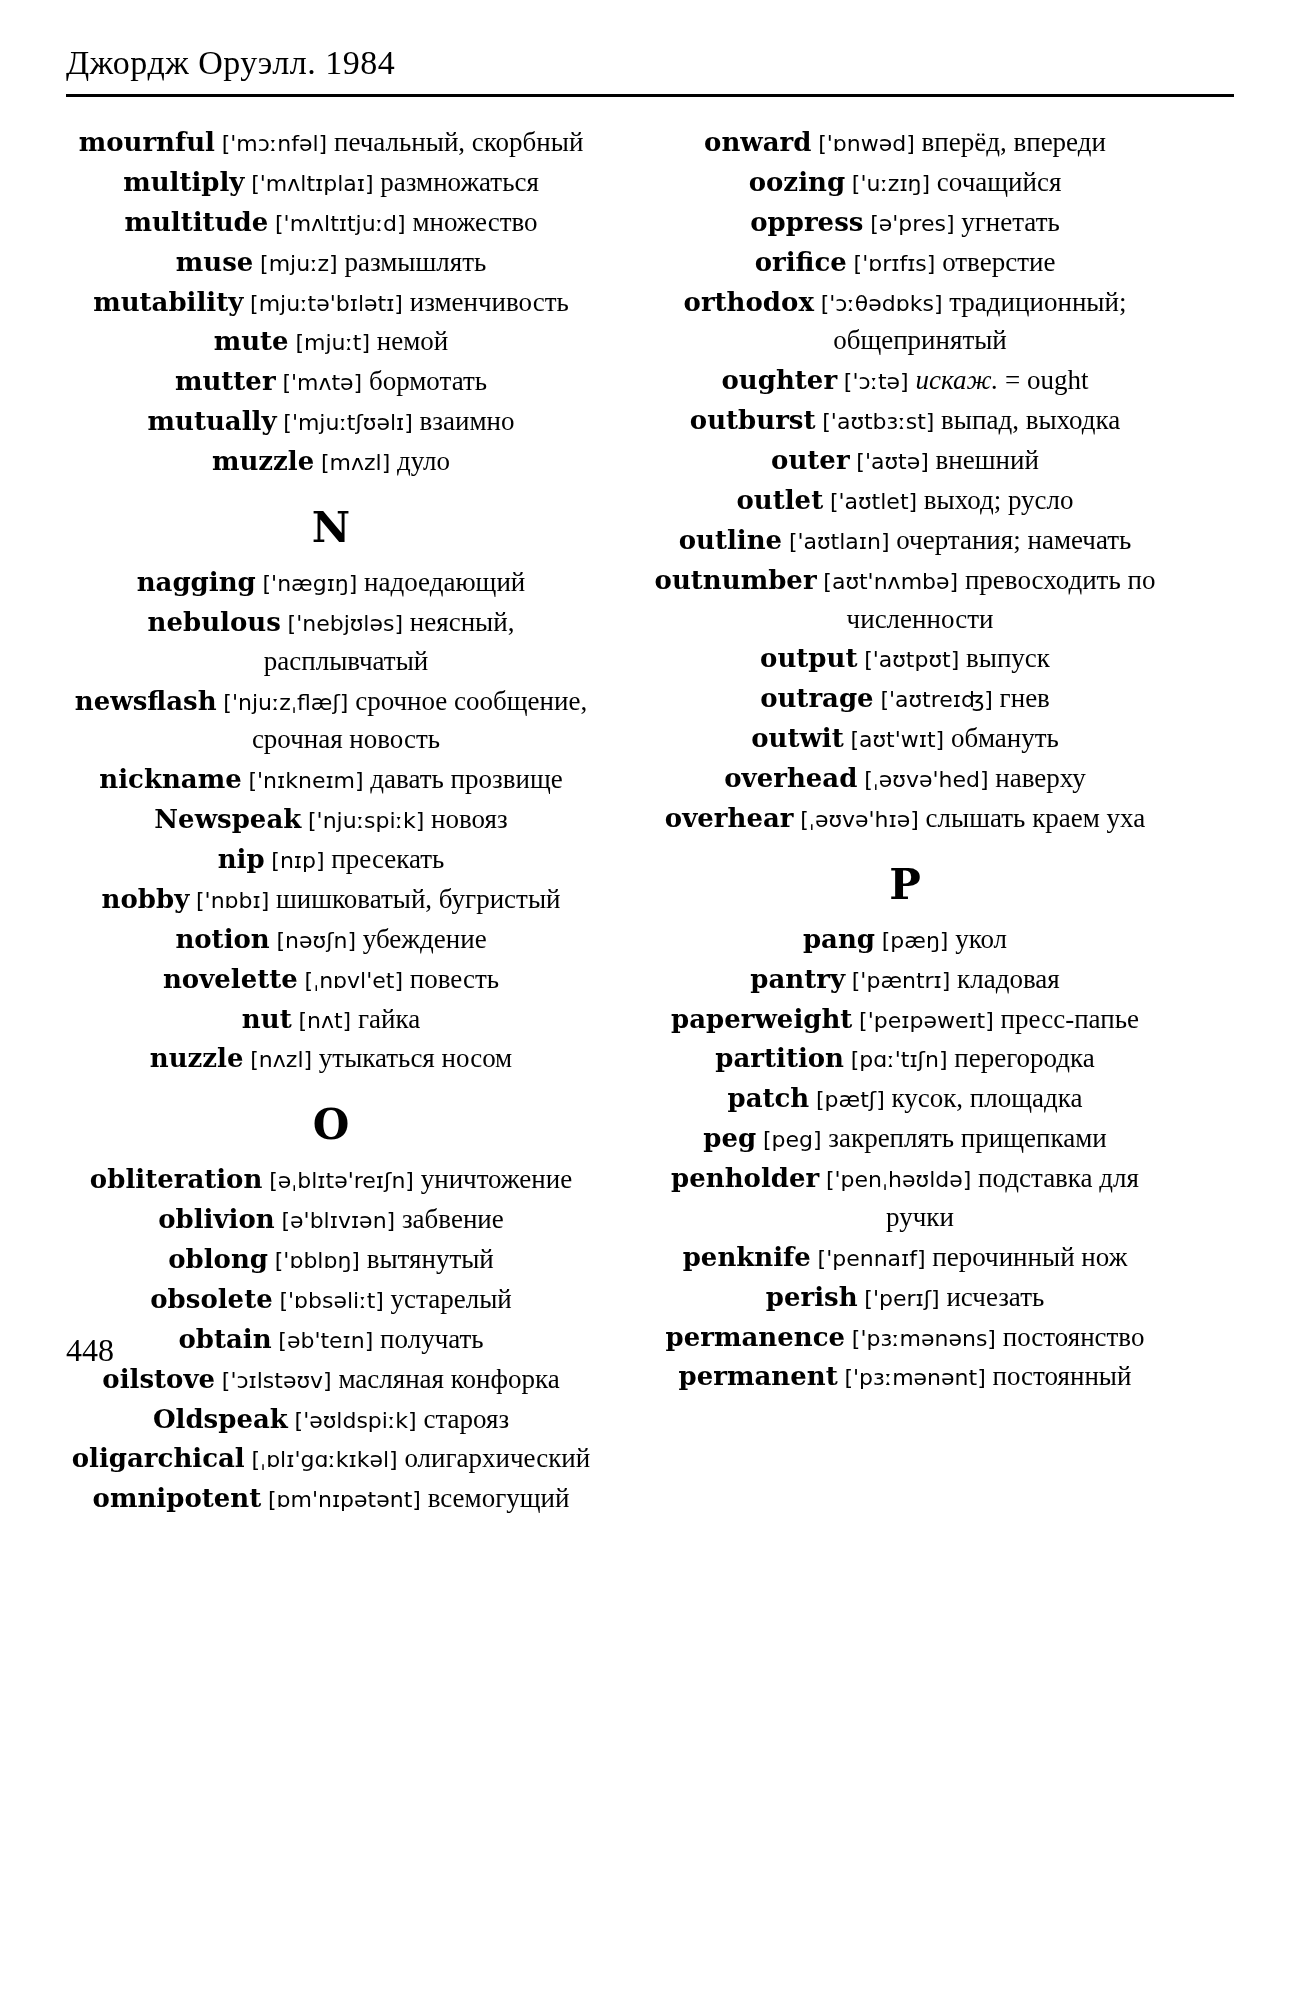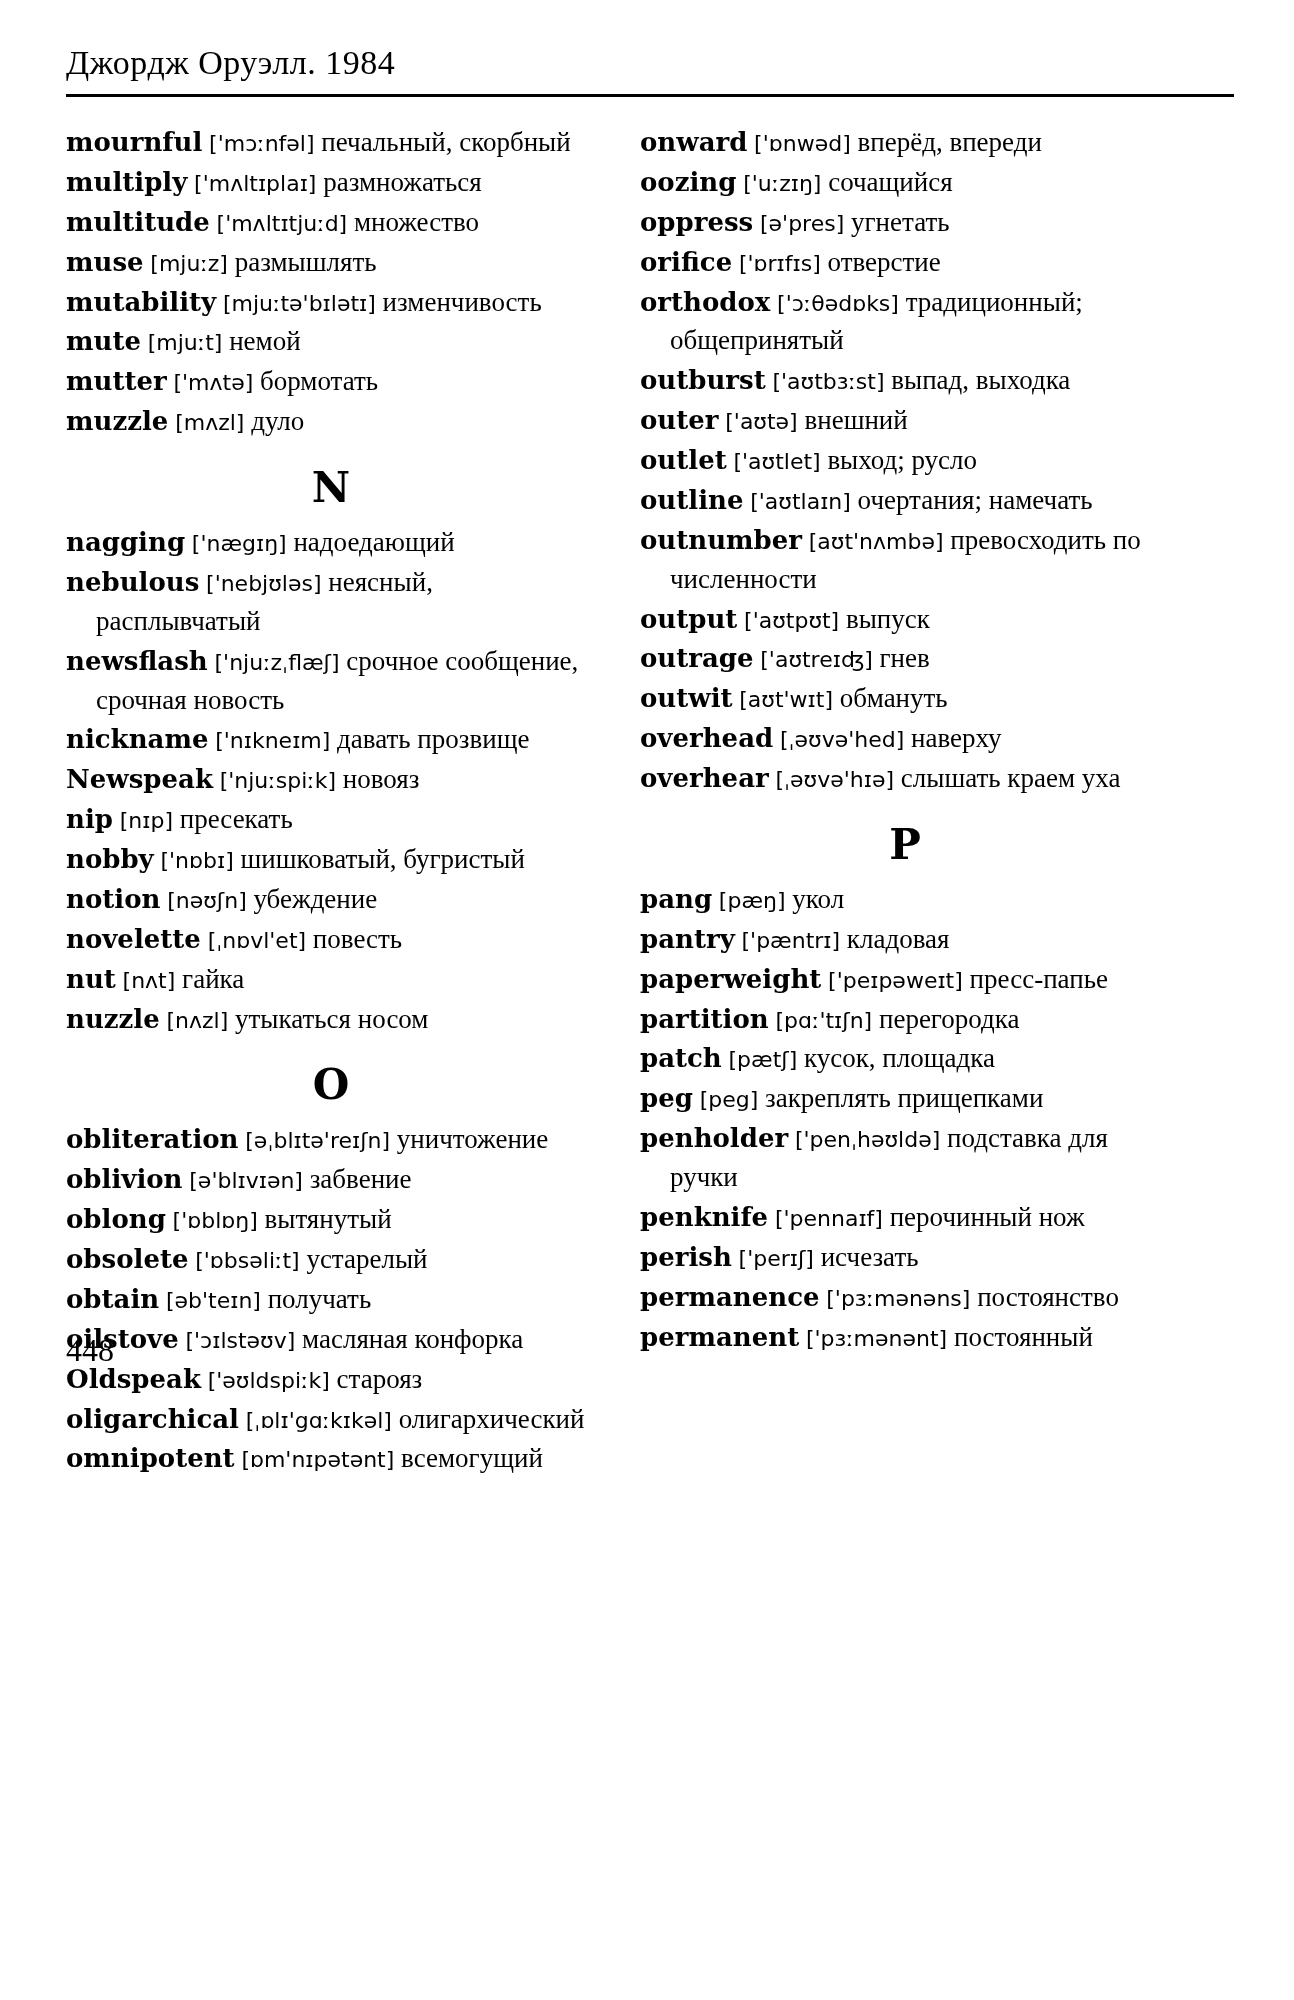--- a/index.html
+++ b/index.html
@@ -39,20 +39,21 @@
   .col {
     width: 530px;
   }
   .entry {
     font-size: 27px;
     line-height: 1.44;
     text-indent: -30px;
     padding-left: 30px;
     margin: 0 0 1px 0;
     font-family: "Liberation Serif", serif;
+    text-align: center;
   }
   .hw {
     font-weight: bold;
     font-family: "DejaVu Serif", serif;
     font-size: 26px;
   }
   .ipa {
     font-family: "DejaVu Sans", sans-serif;
     font-size: 22px;
   }
@@ -90,20 +91,21 @@
 
   <div class="columns">
     <div class="col" id="col-0">
         <div class="entry"><span class="hw">mournful</span> <span class="ipa">['mɔːnfəl]</span> <span class="tr">печальный, скорбный</span></div>
         <div class="entry"><span class="hw">multiply</span> <span class="ipa">['mʌltɪplaɪ]</span> <span class="tr">размножаться</span></div>
         <div class="entry"><span class="hw">multitude</span> <span class="ipa">['mʌltɪtjuːd]</span> <span class="tr">множество</span></div>
         <div class="entry"><span class="hw">muse</span> <span class="ipa">[mjuːz]</span> <span class="tr">размышлять</span></div>
         <div class="entry"><span class="hw">mutability</span> <span class="ipa">[mjuːtə'bɪlətɪ]</span> <span class="tr">изменчивость</span></div>
         <div class="entry"><span class="hw">mute</span> <span class="ipa">[mjuːt]</span> <span class="tr">немой</span></div>
         <div class="entry"><span class="hw">mutter</span> <span class="ipa">['mʌtə]</span> <span class="tr">бормотать</span></div>
+        <div class="entry"><span class="hw">mutually</span> <span class="ipa">['mjuːtʃʊəlɪ]</span> <span class="tr">взаимно</span></div>
         <div class="entry"><span class="hw">muzzle</span> <span class="ipa">[mʌzl]</span> <span class="tr">дуло</span></div>
         <div class="letter-head">N</div>
         <div class="entry"><span class="hw">nagging</span> <span class="ipa">['nægɪŋ]</span> <span class="tr">надоедающий</span></div>
         <div class="entry"><span class="hw">nebulous</span> <span class="ipa">['nebjʊləs]</span> <span class="tr">неясный, расплывчатый</span></div>
         <div class="entry"><span class="hw">newsflash</span> <span class="ipa">['njuːzˌflæʃ]</span> <span class="tr">срочное сообщение, срочная новость</span></div>
         <div class="entry"><span class="hw">nickname</span> <span class="ipa">['nɪkneɪm]</span> <span class="tr">давать прозвище</span></div>
         <div class="entry"><span class="hw">Newspeak</span> <span class="ipa">['njuːspiːk]</span> <span class="tr">новояз</span></div>
         <div class="entry"><span class="hw">nip</span> <span class="ipa">[nɪp]</span> <span class="tr">пресекать</span></div>
         <div class="entry"><span class="hw">nobby</span> <span class="ipa">['nɒbɪ]</span> <span class="tr">шишковатый, бугристый</span></div>
         <div class="entry"><span class="hw">notion</span> <span class="ipa">[nəʊʃn]</span> <span class="tr">убеждение</span></div>
@@ -120,20 +122,21 @@
         <div class="entry"><span class="hw">Oldspeak</span> <span class="ipa">['əʊldspiːk]</span> <span class="tr">старояз</span></div>
         <div class="entry"><span class="hw">oligarchical</span> <span class="ipa">[ˌɒlɪ'gɑːkɪkəl]</span> <span class="tr">олигархический</span></div>
         <div class="entry"><span class="hw">omnipotent</span> <span class="ipa">[ɒm'nɪpətənt]</span> <span class="tr">всемогущий</span></div>
       </div>
     <div class="col" id="col-1">
         <div class="entry"><span class="hw">onward</span> <span class="ipa">['ɒnwəd]</span> <span class="tr">вперёд, впереди</span></div>
         <div class="entry"><span class="hw">oozing</span> <span class="ipa">['uːzɪŋ]</span> <span class="tr">сочащийся</span></div>
         <div class="entry"><span class="hw">oppress</span> <span class="ipa">[ə'pres]</span> <span class="tr">угнетать</span></div>
         <div class="entry"><span class="hw">orifice</span> <span class="ipa">['ɒrɪfɪs]</span> <span class="tr">отверстие</span></div>
         <div class="entry"><span class="hw">orthodox</span> <span class="ipa">['ɔːθədɒks]</span> <span class="tr">традиционный; общепринятый</span></div>
+        <div class="entry"><span class="hw">oughter</span> <span class="ipa">['ɔːtə]</span> <span class="tr ital">искаж.</span><span class="tr"> = ought</span></div>
         <div class="entry"><span class="hw">outburst</span> <span class="ipa">['aʊtbɜːst]</span> <span class="tr">выпад, выходка</span></div>
         <div class="entry"><span class="hw">outer</span> <span class="ipa">['aʊtə]</span> <span class="tr">внешний</span></div>
         <div class="entry"><span class="hw">outlet</span> <span class="ipa">['aʊtlet]</span> <span class="tr">выход; русло</span></div>
         <div class="entry"><span class="hw">outline</span> <span class="ipa">['aʊtlaɪn]</span> <span class="tr">очертания; намечать</span></div>
         <div class="entry"><span class="hw">outnumber</span> <span class="ipa">[aʊt'nʌmbə]</span> <span class="tr">превосходить по численности</span></div>
         <div class="entry"><span class="hw">output</span> <span class="ipa">['aʊtpʊt]</span> <span class="tr">выпуск</span></div>
         <div class="entry"><span class="hw">outrage</span> <span class="ipa">['aʊtreɪʤ]</span> <span class="tr">гнев</span></div>
         <div class="entry"><span class="hw">outwit</span> <span class="ipa">[aʊt'wɪt]</span> <span class="tr">обмануть</span></div>
         <div class="entry"><span class="hw">overhead</span> <span class="ipa">[ˌəʊvə'hed]</span> <span class="tr">наверху</span></div>
         <div class="entry"><span class="hw">overhear</span> <span class="ipa">[ˌəʊvə'hɪə]</span> <span class="tr">слышать краем уха</span></div>

